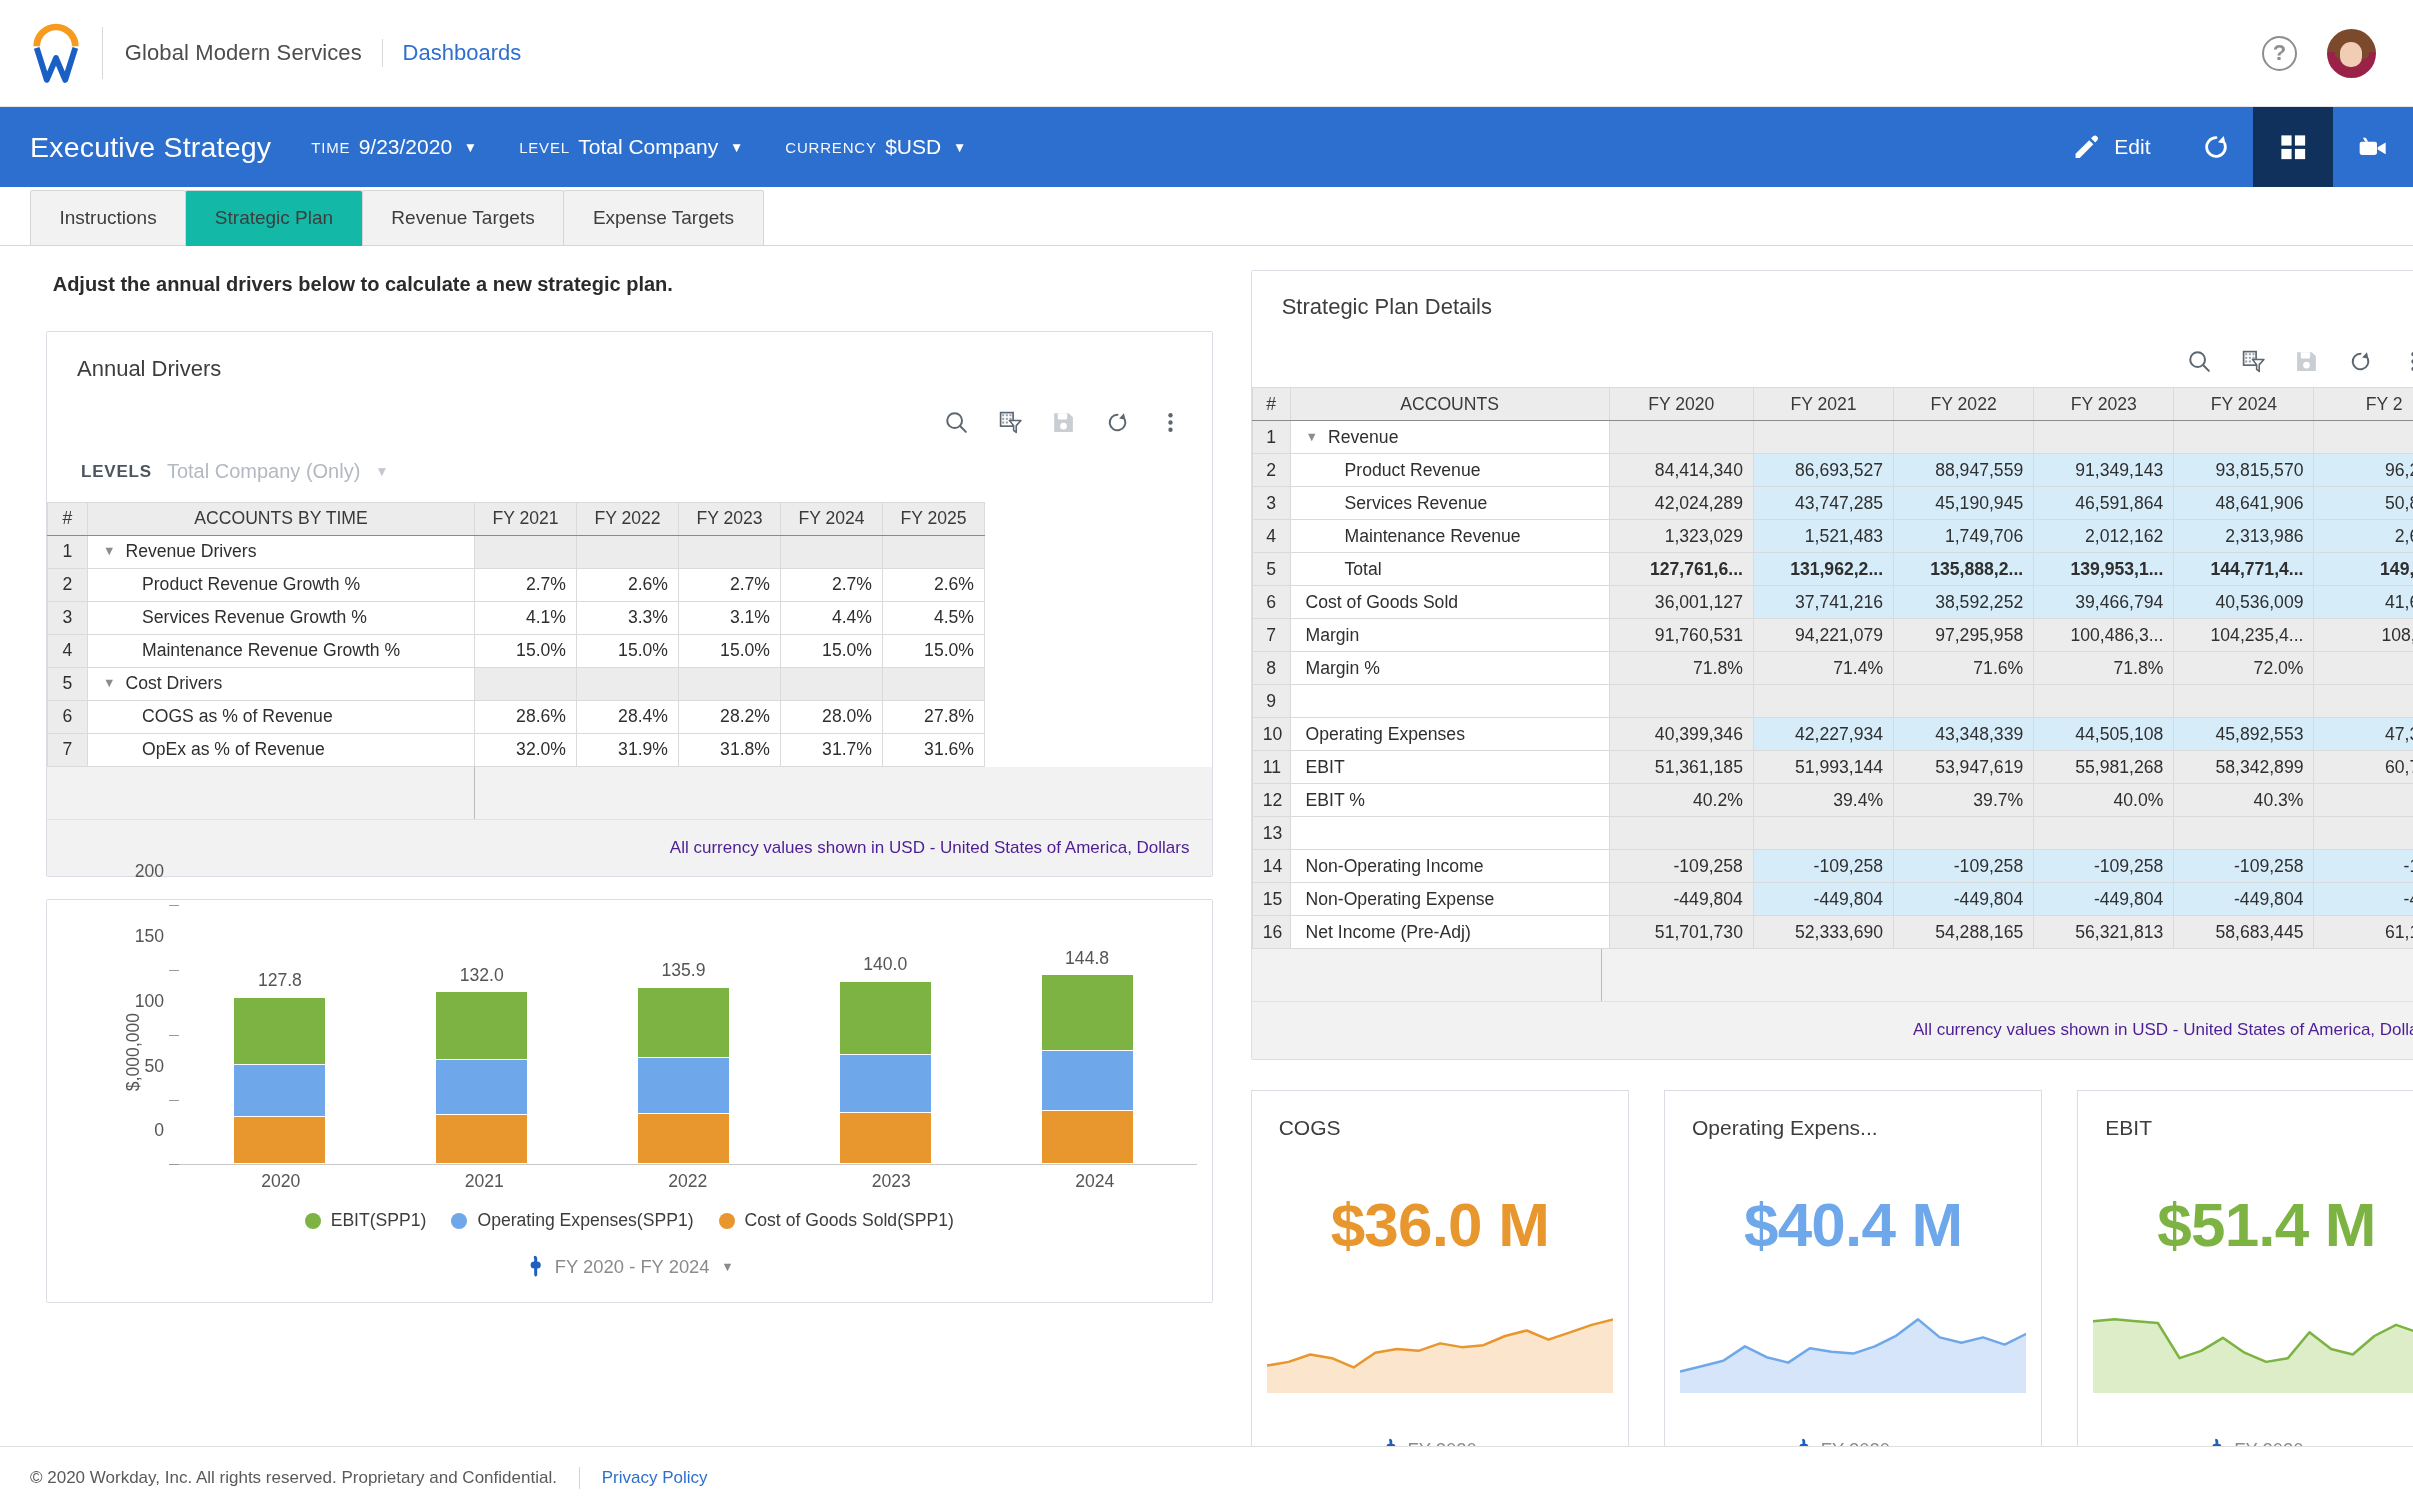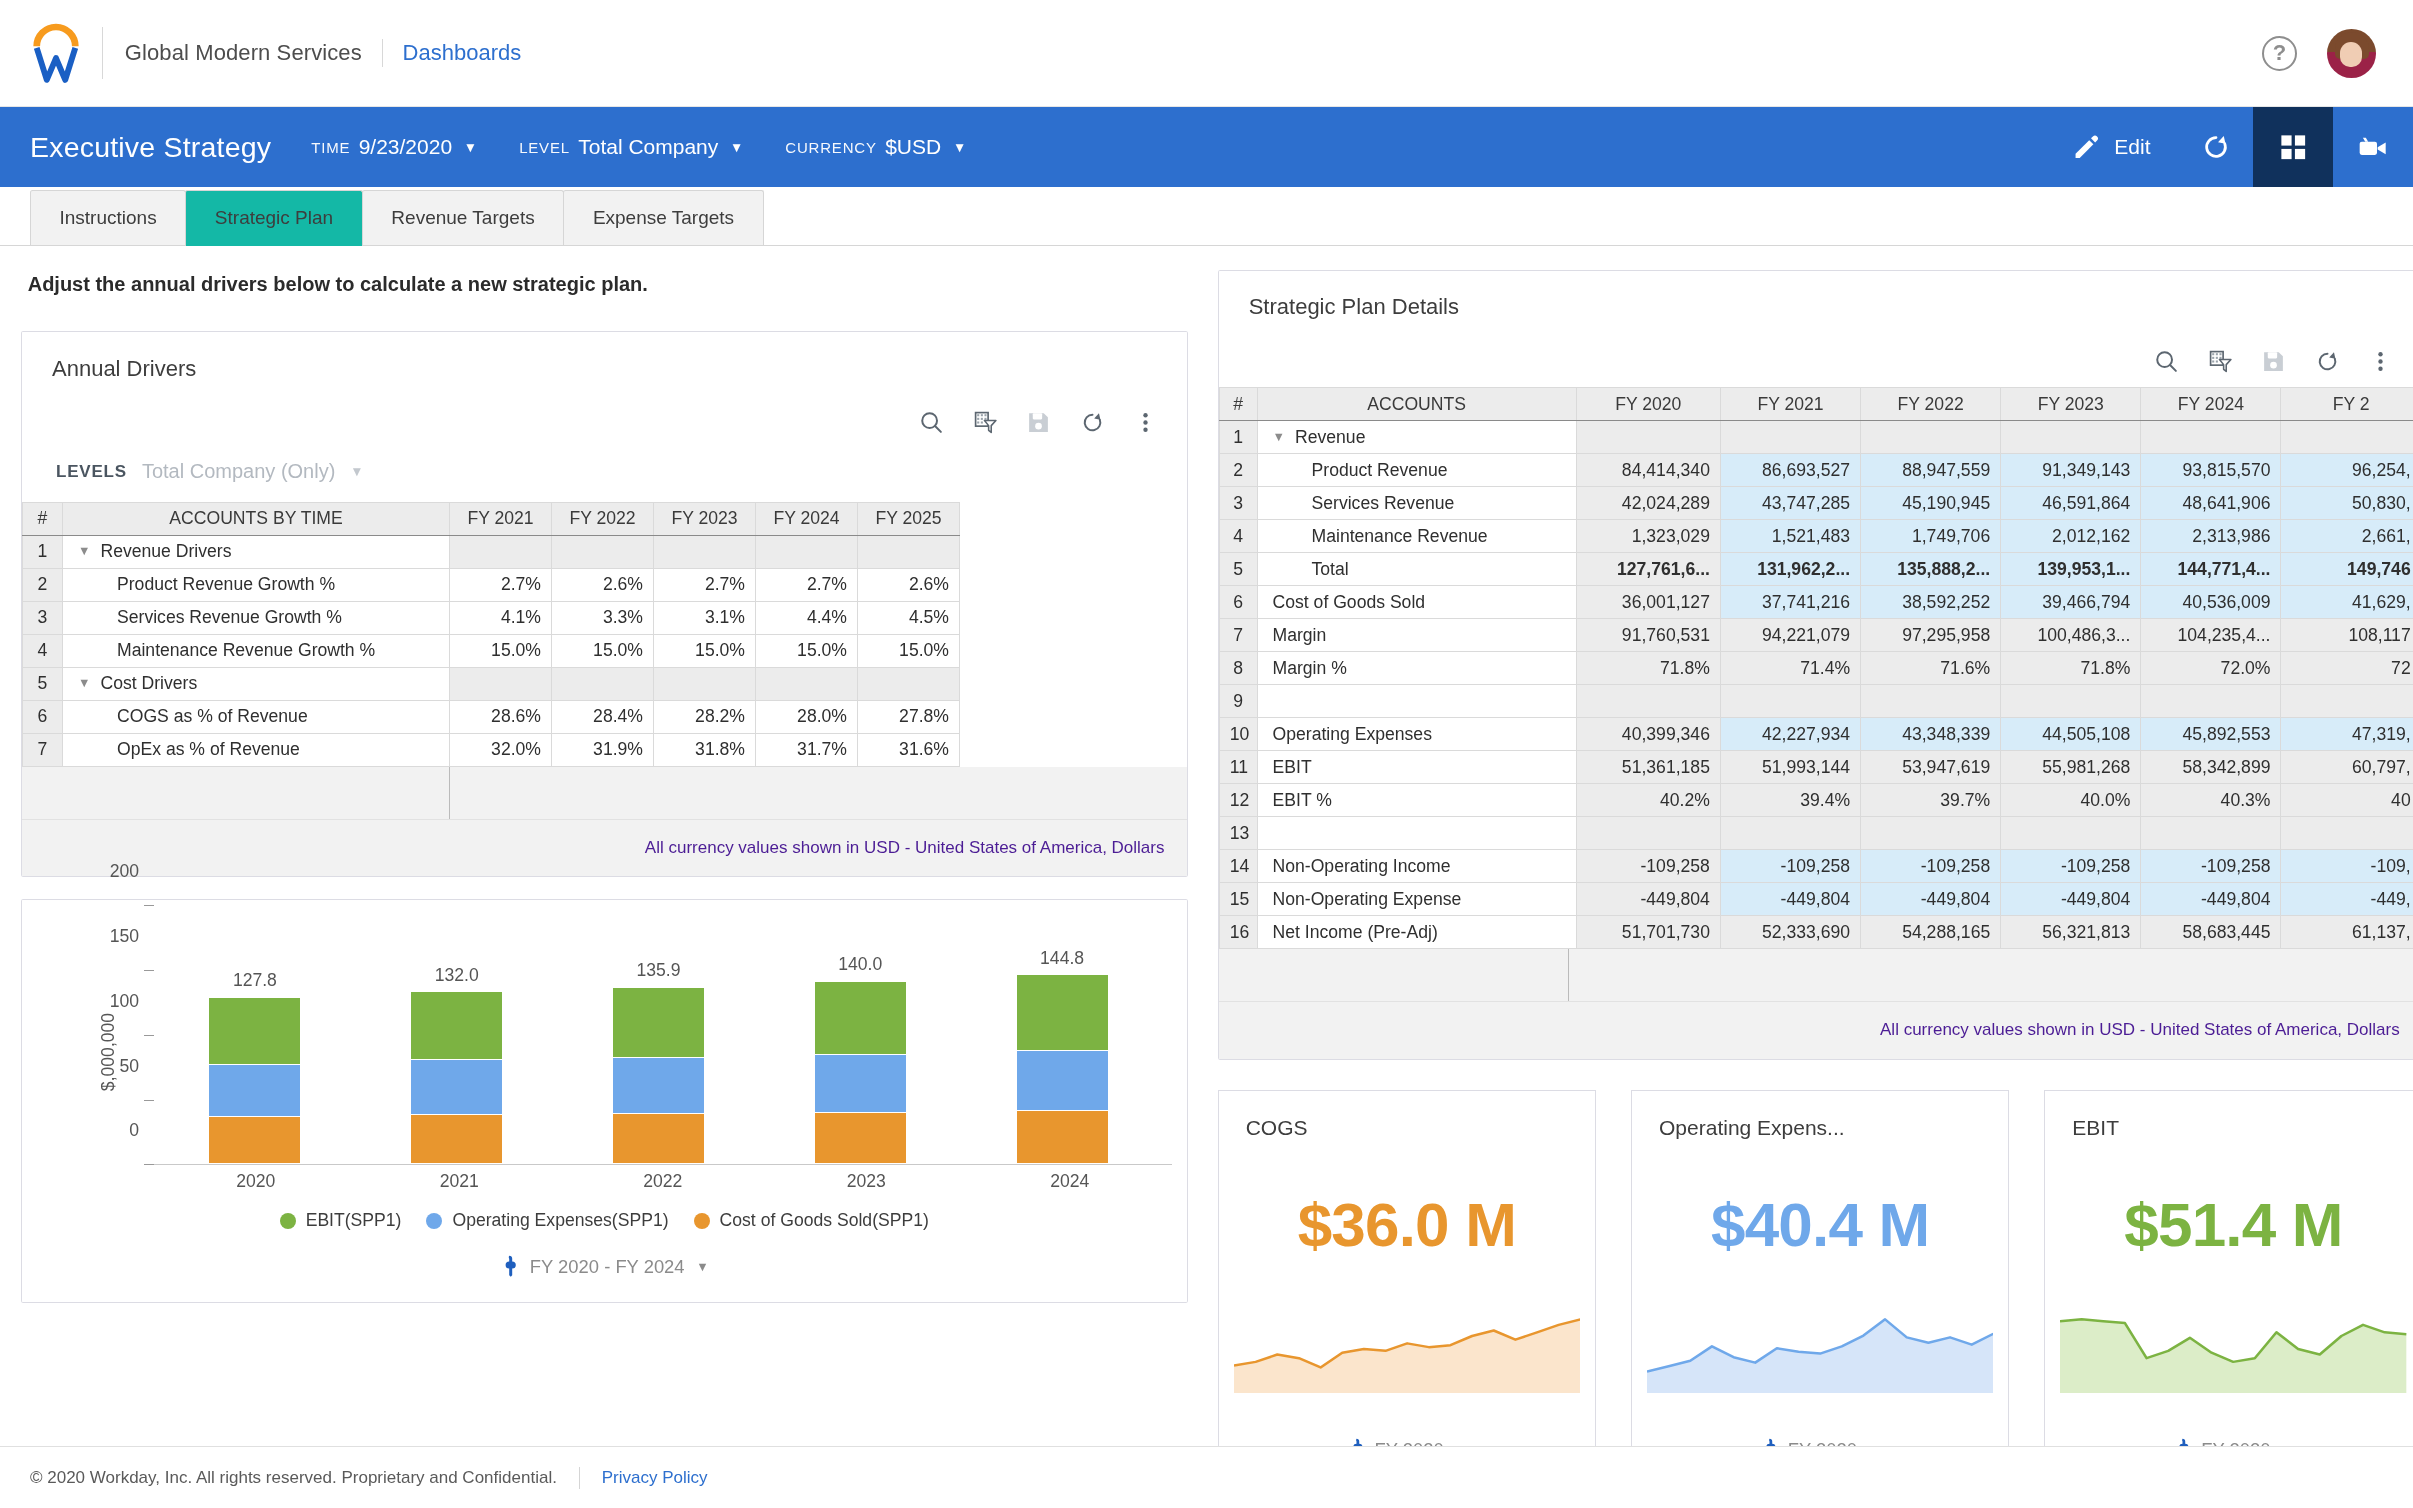--- a/index.html
+++ b/index.html
@@ -79,22 +79,22 @@
   .tab {
     height: 55px; display: flex; align-items: center; padding: 0 28.5px;
     font-size: 19px; color: #3d3d3d; cursor: pointer;
     background: #f2f2f2; border: 0.8px solid #d6d6d6; border-bottom: none;
     margin-right: -0.8px; border-radius: 2.5px 2.5px 0 0;
   }
   .tab.selected { background: #14b8a6; position: relative; z-index: 2; margin-bottom: -0.8px; height: 56px; }
 
   
   .main {
-    flex: 1 1 auto; display: flex; gap: 0;
-    padding: 0 21px; background: #fff; overflow: hidden;
+    flex: 1 1 auto; display: flex; gap: 8px;
+    padding: 0 46px; background: #fff; overflow: hidden;
   }
   .col-left { width: 1190px; flex: 0 0 1190px; padding-right: 23.5px; }
   .col-right { flex: 1 1 auto; padding-left: 6.7px; }
 
   .instruction { font-size: 20px; font-weight: bold; color: #2b2b2b; margin: 27px 0 35px 6.7px; }
 
   .card { background:#fff; border:0.8px solid #dcdce4; border-radius:1.7px; }
   .card-title { font-size: 22px; color: #3d3d3d; padding: 23.5px 0 22px 30px; }
 
   

